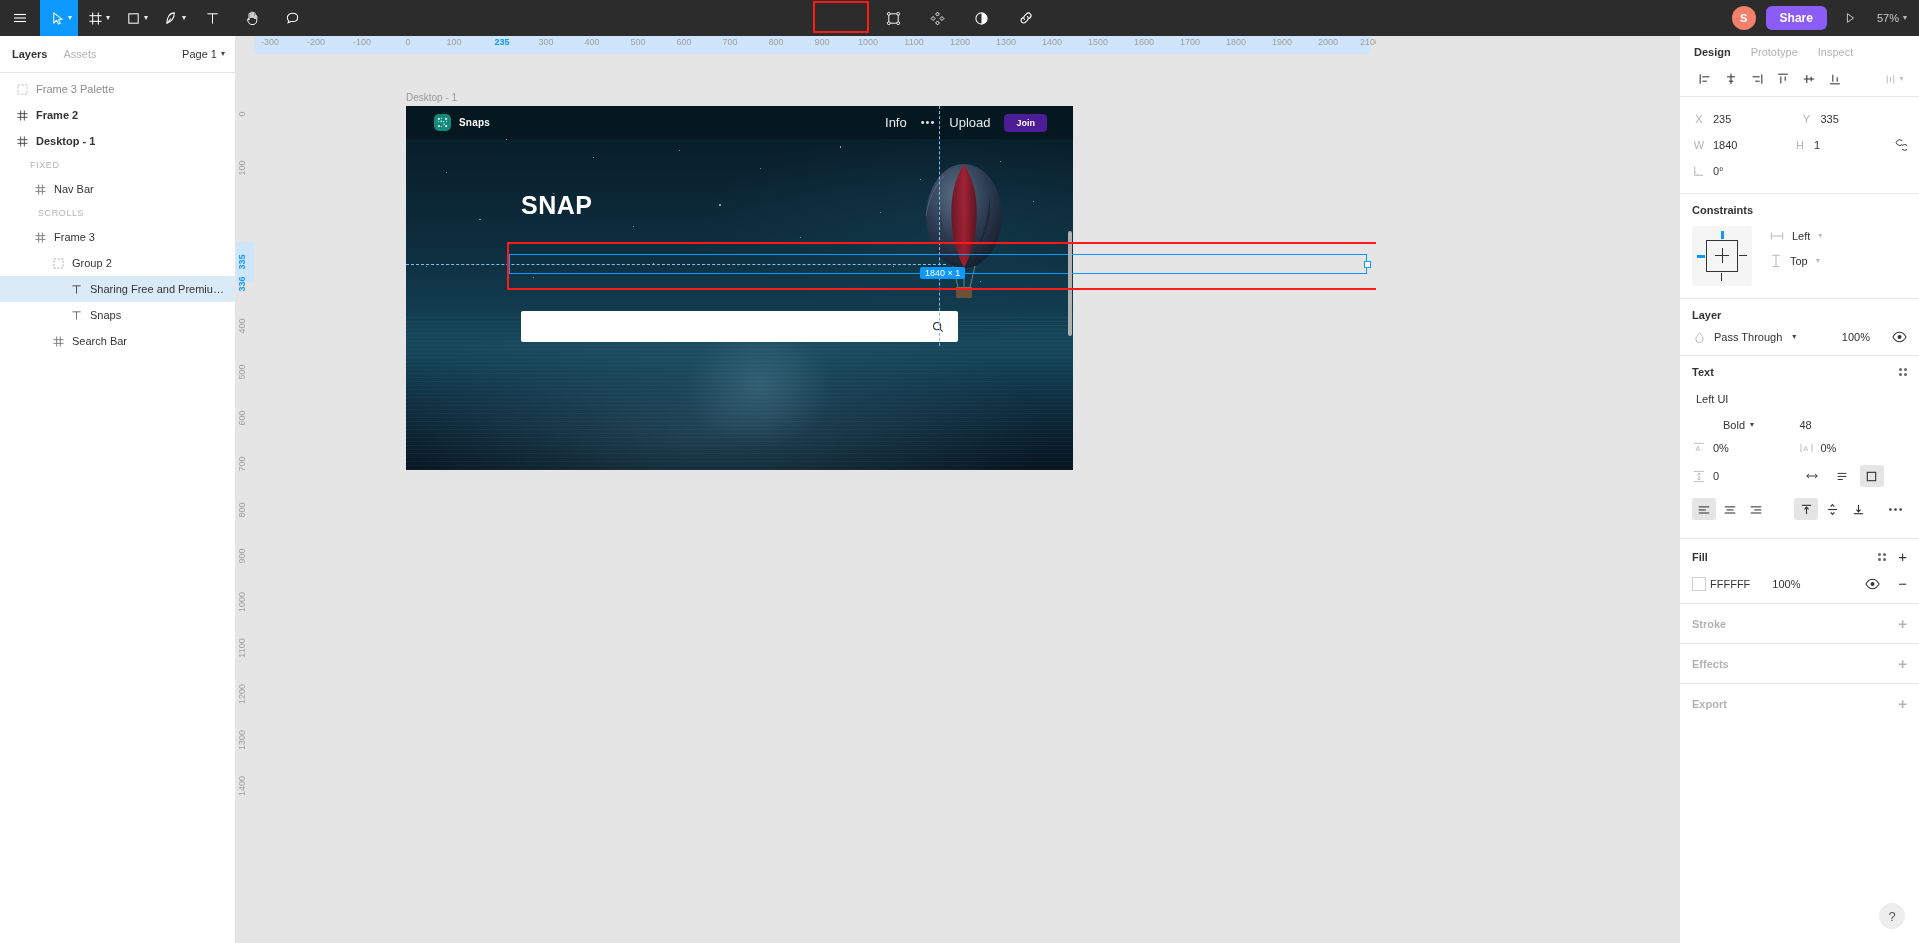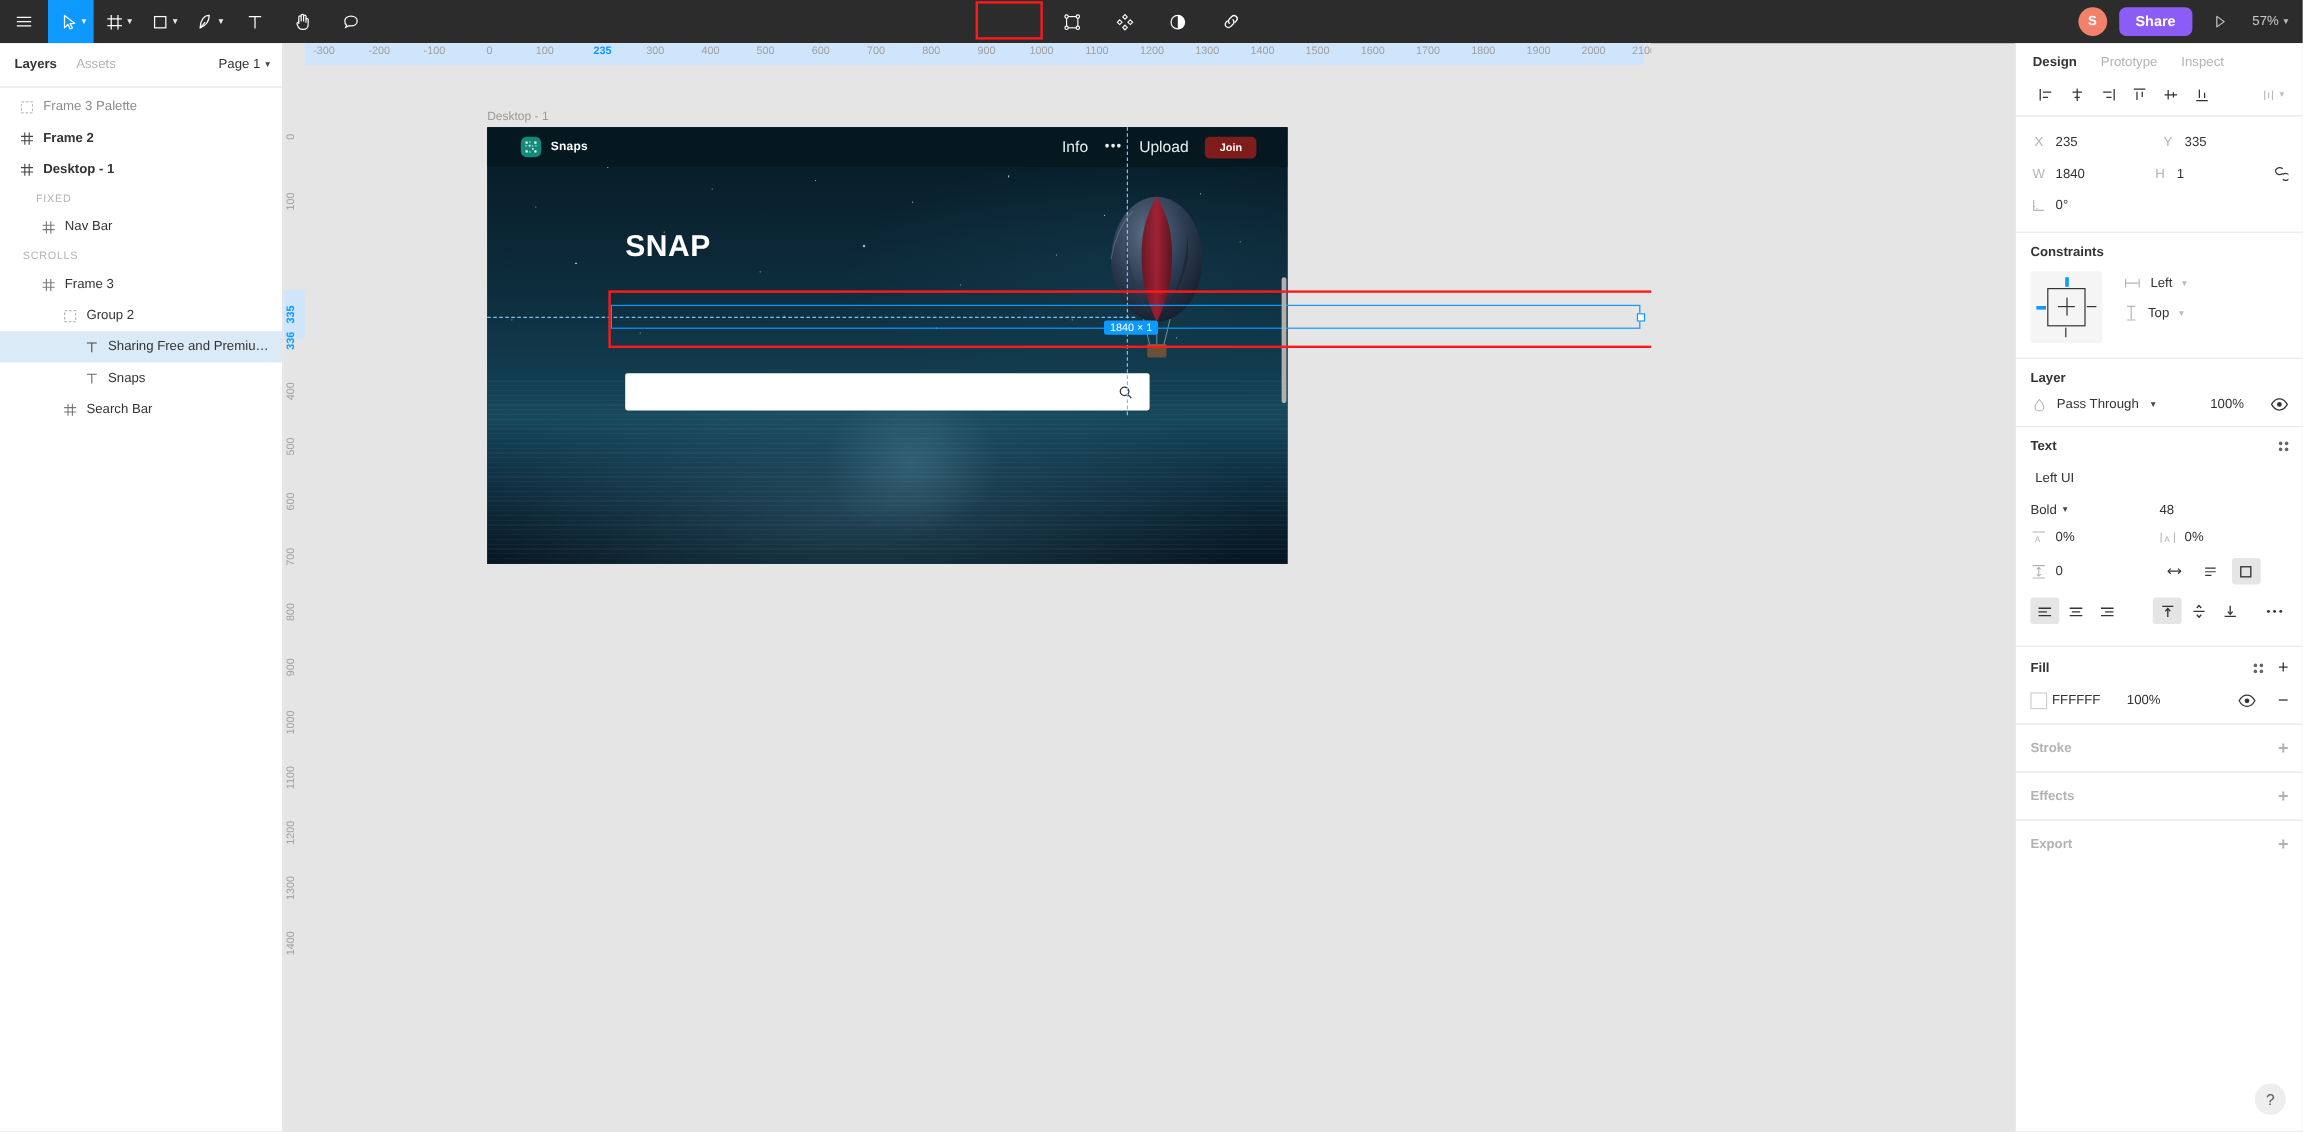--- a/index.html
+++ b/index.html
@@ -156,21 +156,21 @@
   .logo-box {
     width: 17px; height: 17px; border-radius: 5px; background: #13897a;
     display: flex; align-items: center; justify-content: center;
     margin-right: 8px; flex-shrink: 0;
   }
   .brand { color: #fff; font-size: 10px; font-weight: bold; letter-spacing: .2px; }
   .nav-right { margin-left: auto; display: flex; align-items: center; gap: 14px; }
   .nav-link { color: #e8eef0; font-size: 13px; cursor: pointer; }
   .nav-dots { color: #e8eef0; font-size: 11px; letter-spacing: 1px; cursor: pointer; line-height: 1; }
   .join-btn {
-    background: #7f1d1d; color: #fff; font-size: 9px; font-weight: bold;
+    background: #4c1d95; color: #fff; font-size: 9px; font-weight: bold;
     padding: 4px 12px; border-radius: 4px; cursor: pointer; border: none;
     font-family: inherit;
   }
   .snap-title {
     position: absolute; left: 115px; top: 85px;
     color: #fff; font-size: 25px; font-weight: bold; letter-spacing: .5px; z-index: 4;
   }
   .hero-headline {
     position: absolute; left: 108px; top: 143px; width: 580px;
     color: #fff; font-size: 17.5px; font-weight: bold;
@@ -262,21 +262,21 @@
   .lm-dd { display: flex; align-items: center; gap: 10px; cursor: pointer; }
   .lm-opacity { margin-left: auto; margin-right: 14px; }
   .eye { cursor: pointer; display: flex; }
 
   .text-sec { position: relative; }
   .txt-row { display: flex; align-items: center; margin-bottom: 11px; }
   .font-name {
     font-size: 11px; color: #333; padding: 3px 4px; border-radius: 2px; cursor: pointer; width: 100%;
   }
   .half { width: 50%; display: flex; align-items: center; gap: 7px; }
-  .wt-dd { display: flex; align-items: center; gap: 5px; cursor: pointer; }
+  .wt-dd { display: flex; align-items: center; gap: 5px; cursor: pointer; margin-left: 31px; }
   .tbtn {
     width: 24px; height: 22px; display: flex; align-items: center; justify-content: center;
     cursor: pointer; border-radius: 3px; color: #333;
   }
   .tbtn.on { background: #e5e5e5; }
   .grp { display: flex; gap: 2px; }
   .sixdot { display: grid; grid-template-columns: 3px 3px; gap: 2px; cursor: pointer; }
   .sixdot i { width: 3px; height: 3px; background: #666; border-radius: 50%; display: block; }
   .sec-head { display: flex; align-items: center; margin-bottom: 12px; }
   .sec-head .sec-title { margin-bottom: 0; }
@@ -480,21 +480,21 @@
                 <line x1="4" y1="0.5" x2="4" y2="11.5"></line>
                 <line x1="8" y1="0.5" x2="8" y2="11.5"></line>
                 <line x1="0.5" y1="4" x2="11.5" y2="4"></line>
                 <line x1="0.5" y1="8" x2="11.5" y2="8"></line>
               </g>
             </svg>
         </span>
         <span class="layer-name">Nav Bar</span>
       </div>
 
-      <div class="section-label" style="padding-left:19px;text-align:center;">
+      <div class="section-label" style="padding-left:38px;text-align:center;">
         <span>SCROLLS</span>
       </div>
 
       <div class="layer-row" style="padding-left:32px;">
         <span class="layer-icon">
           <svg width="11" height="11" viewBox="0 0 12 12">
               <g stroke="#777" stroke-width="1">
                 <line x1="4" y1="0.5" x2="4" y2="11.5"></line>
                 <line x1="8" y1="0.5" x2="8" y2="11.5"></line>
                 <line x1="0.5" y1="4" x2="11.5" y2="4"></line>

